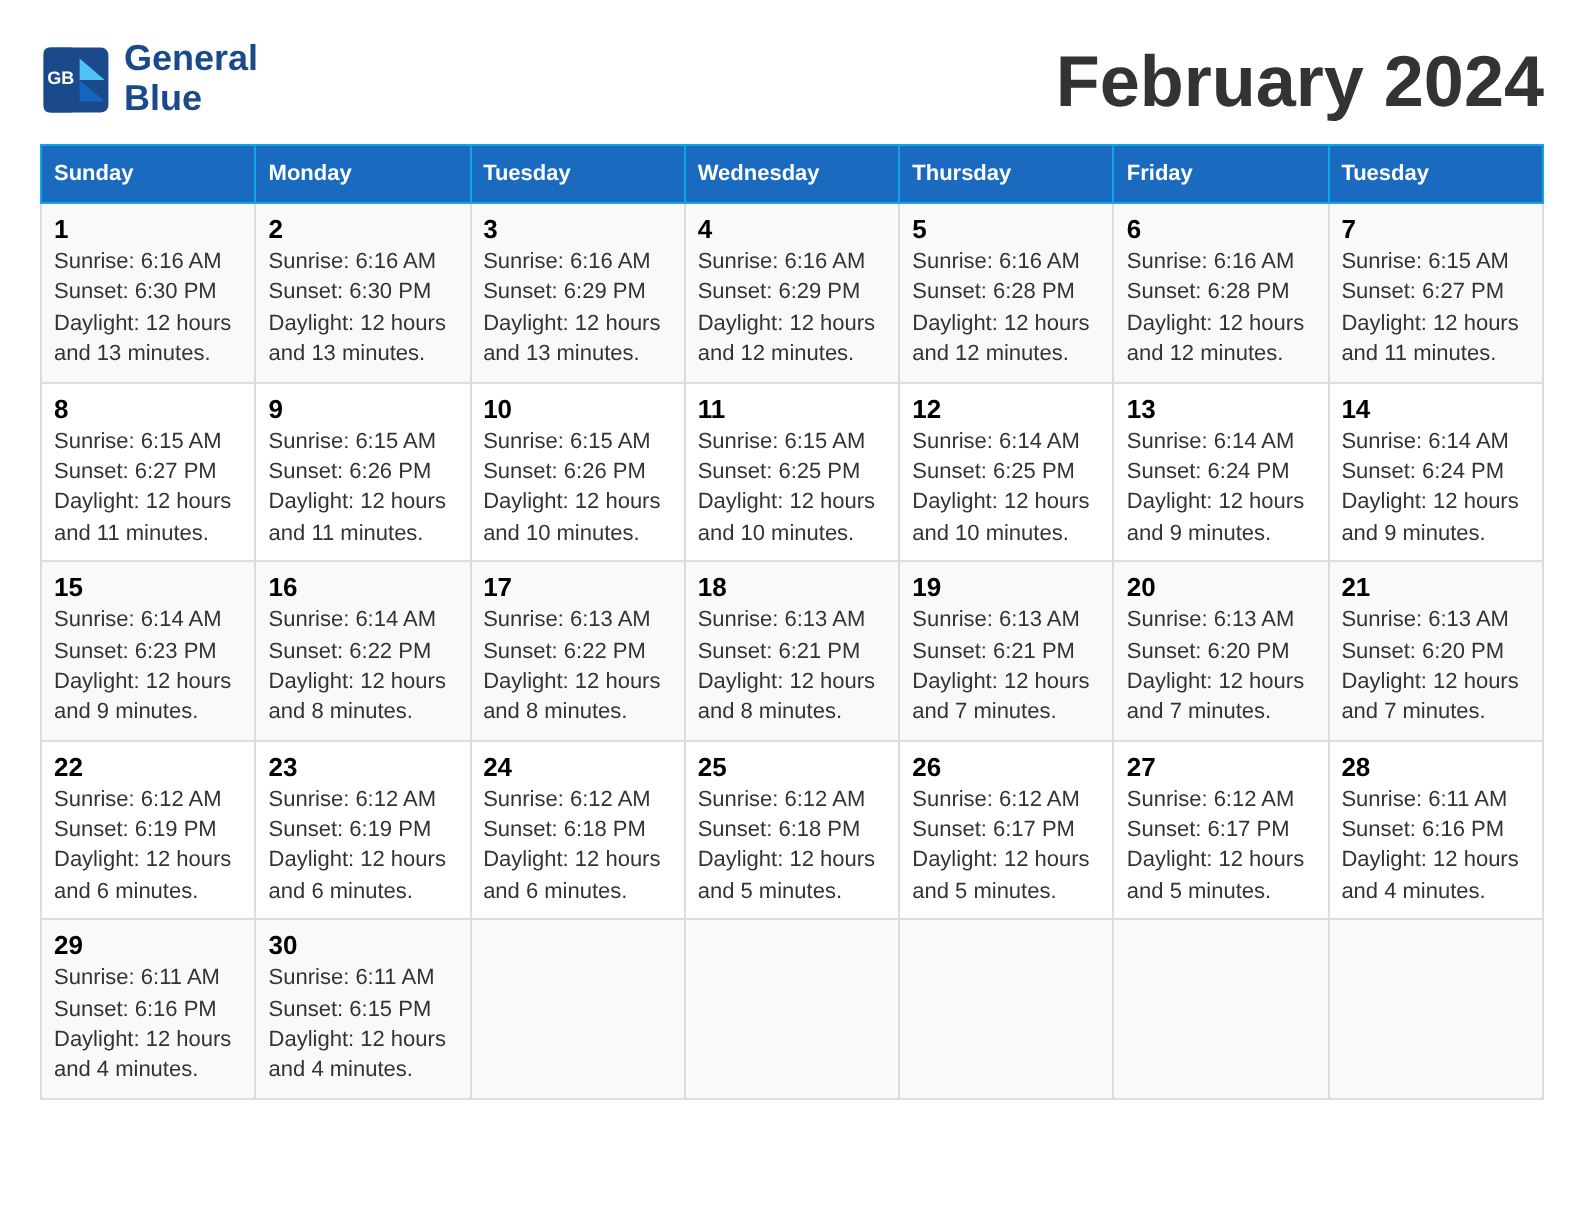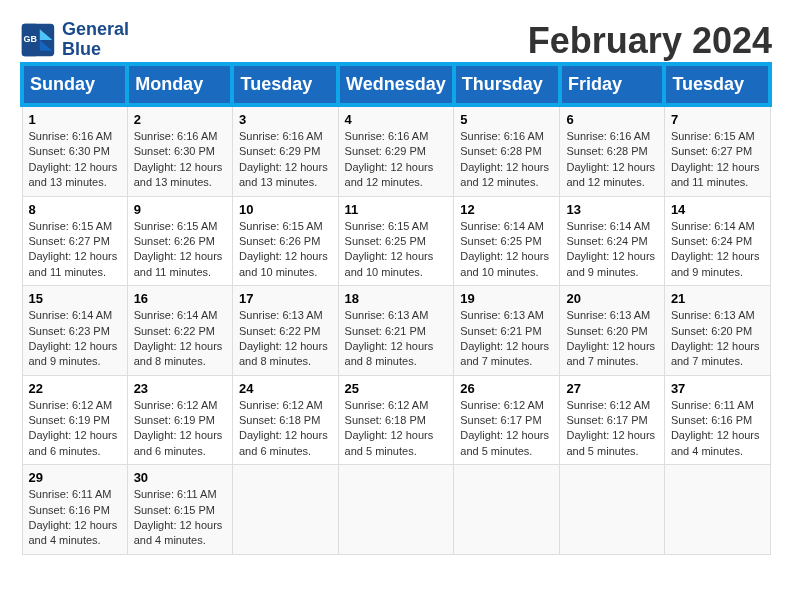--- a/index.html
+++ b/index.html
@@ -7,20 +7,21 @@
       font-family: Arial, sans-serif;
       background: #fff;
       width: 792px;
       min-height: 612px;
       padding: 20px;
     }
     .header-row {
       display: flex;
       justify-content: space-between;
       align-items: flex-start;
+      margin-bottom: 10px;
     }
     .logo {
       display: flex;
       align-items: center;
       gap: 6px;
     }
     .logo-text {
       font-size: 18px;
       font-weight: bold;
       color: #1a4a8a;
@@ -43,25 +44,25 @@
       color: #555;
     }
     table {
       width: 100%;
       border-collapse: collapse;
       font-size: 11px;
     }
     thead tr th {
       background-color: #1a6abf;
       color: #fff;
-      font-size: 18px;
+      font-size: 11px;
       font-weight: bold;
       padding: 8px 6px;
       text-align: left;
-      border: 4px solid #0ea5e9;
+      border: 1px solid #0ea5e9;
     }
     tbody tr td {
       border: 1px solid #ddd;
       vertical-align: top;
       padding: 5px 6px;
       min-height: 80px;
       width: calc(100% / 7);
     }
     tbody tr:nth-child(odd) td {
       background-color: #f9f9f9;
@@ -227,21 +228,21 @@
         </td>
         <td>
           <span class="day-num">26</span>
           <div class="day-info">Sunrise: 6:12 AM<br>Sunset: 6:17 PM<br>Daylight: 12 hours<br>and 5 minutes.</div>
         </td>
         <td>
           <span class="day-num">27</span>
           <div class="day-info">Sunrise: 6:12 AM<br>Sunset: 6:17 PM<br>Daylight: 12 hours<br>and 5 minutes.</div>
         </td>
         <td>
-          <span class="day-num">37</span>
+          <span class="day-num">28</span>
           <div class="day-info">Sunrise: 6:11 AM<br>Sunset: 6:16 PM<br>Daylight: 12 hours<br>and 4 minutes.</div>
         </td>
       </tr>
       <tr>
         <td>
           <span class="day-num">29</span>
           <div class="day-info">Sunrise: 6:11 AM<br>Sunset: 6:16 PM<br>Daylight: 12 hours<br>and 4 minutes.</div>
         </td>
         <td>
           <span class="day-num">30</span>

